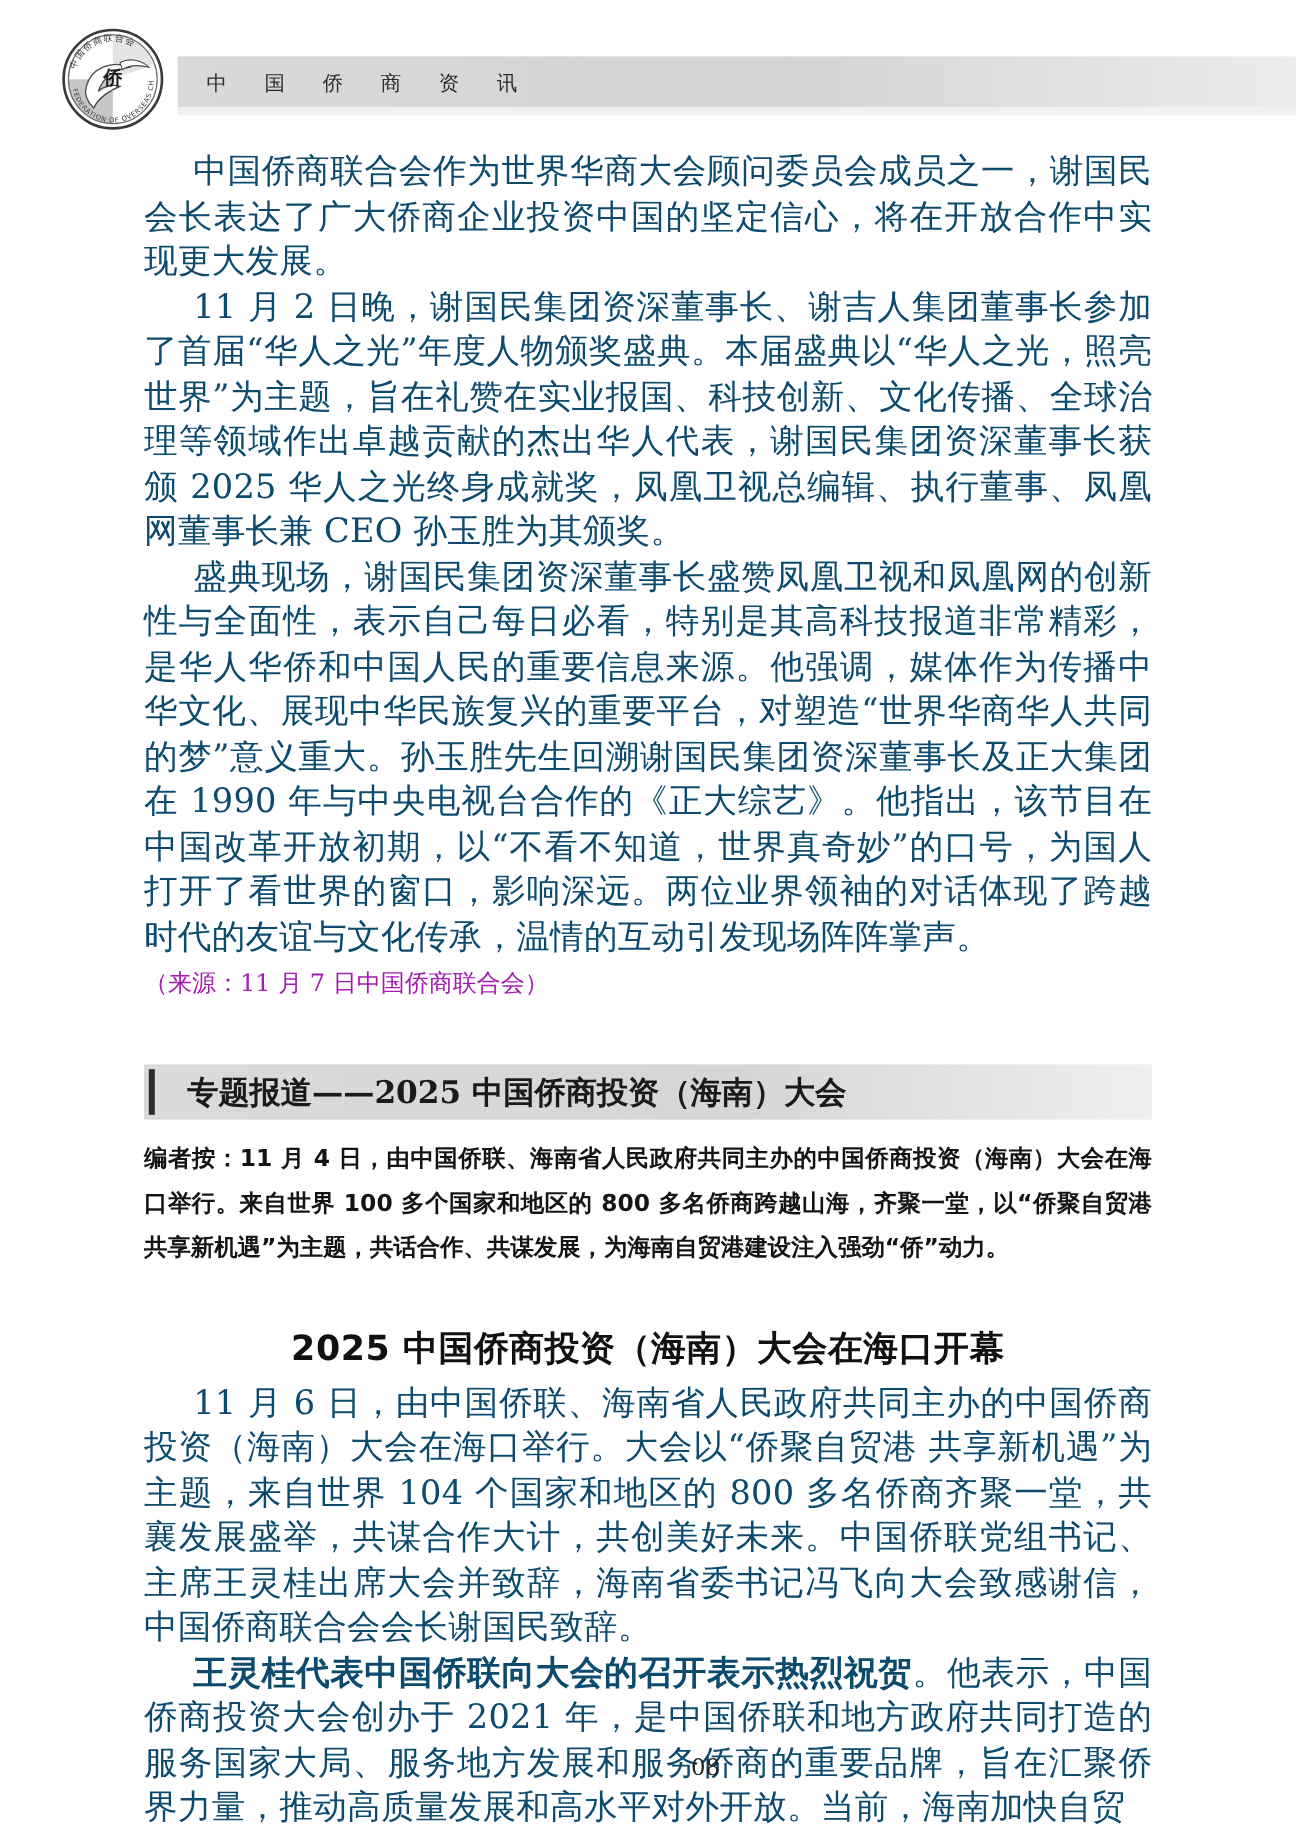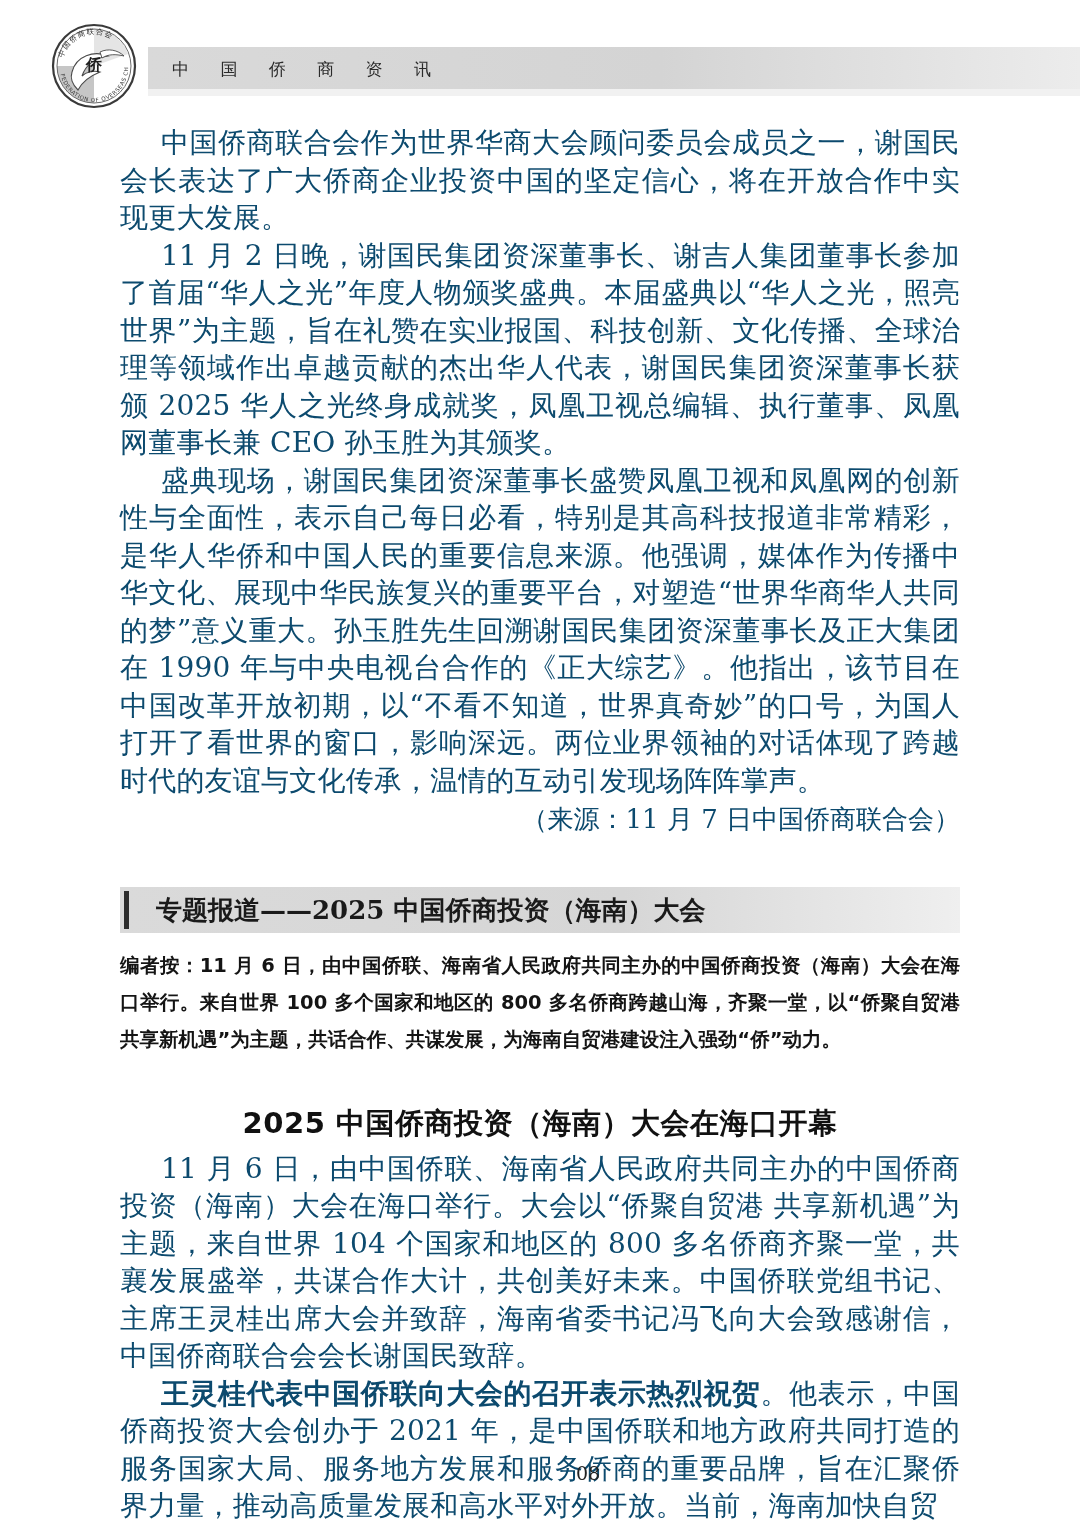--- a/index.html
+++ b/index.html
@@ -75,24 +75,24 @@
     text-align: justify;
     text-justify: inter-ideograph;
     text-indent: 41px;
     letter-spacing: 0.2px;
   }
   p.para + p.para { margin-top: 0; }
 
   .source-line {
     margin: 2px 0 0 0;
     font-family: "DejaVu Serif", "Liberation Serif", serif;
-    font-size: 26px;
+    font-size: 20px;
     line-height: 37.5px;
-    color: #0c4a6e;
-    text-align: right;
+    color: #a21caf;
+    text-align: left;
   }
 
   
   .section-banner {
     position: relative;
     margin-top: 48px;
     width: 840px;
     height: 46px;
     background: linear-gradient(to right, #dadada 0%, #d6d6d6 60%, #efefef 100%);
   }
@@ -195,21 +195,21 @@
   <p class="para">11 月 2 日晚，谢国民集团资深董事长、谢吉人集团董事长参加了首届“华人之光”年度人物颁奖盛典。本届盛典以“华人之光，照亮世界”为主题，旨在礼赞在实业报国、科技创新、文化传播、全球治理等领域作出卓越贡献的杰出华人代表，谢国民集团资深董事长获颁 2025 华人之光终身成就奖，凤凰卫视总编辑、执行董事、凤凰网董事长兼 CEO 孙玉胜为其颁奖。</p>
   <p class="para">盛典现场，谢国民集团资深董事长盛赞凤凰卫视和凤凰网的创新性与全面性，表示自己每日必看，特别是其高科技报道非常精彩，是华人华侨和中国人民的重要信息来源。他强调，媒体作为传播中华文化、展现中华民族复兴的重要平台，对塑造“世界华商华人共同的梦”意义重大。孙玉胜先生回溯谢国民集团资深董事长及正大集团在 1990 年与中央电视台合作的《正大综艺》。他指出，该节目在中国改革开放初期，以“不看不知道，世界真奇妙”的口号，为国人打开了看世界的窗口，影响深远。两位业界领袖的对话体现了跨越时代的友谊与文化传承，温情的互动引发现场阵阵掌声。</p>
 
   <p class="source-line">（来源：11 月 7 日中国侨商联合会）</p>
 
   <div class="section-banner">
     <div class="bar"></div>
     <div class="title">专题报道——2025 中国侨商投资（海南）大会</div>
   </div>
 
-  <div class="editor-note">编者按：11 月 6 日，由中国侨联、海南省人民政府共同主办的中国侨商投资（海南）大会在海口举行。来自世界 100 多个国家和地区的 800 多名侨商跨越山海，齐聚一堂，以“侨聚自贸港 共享新机遇”为主题，共话合作、共谋发展，为海南自贸港建设注入强劲“侨”动力。</div>
+  <div class="editor-note">编者按：11 月 4 日，由中国侨联、海南省人民政府共同主办的中国侨商投资（海南）大会在海口举行。来自世界 100 多个国家和地区的 800 多名侨商跨越山海，齐聚一堂，以“侨聚自贸港 共享新机遇”为主题，共话合作、共谋发展，为海南自贸港建设注入强劲“侨”动力。</div>
 
   <div class="article-title">2025 中国侨商投资（海南）大会在海口开幕</div>
 
   <div class="article-body">
     <p class="para">11 月 6 日，由中国侨联、海南省人民政府共同主办的中国侨商投资（海南）大会在海口举行。大会以“侨聚自贸港 共享新机遇”为主题，来自世界 104 个国家和地区的 800 多名侨商齐聚一堂，共襄发展盛举，共谋合作大计，共创美好未来。中国侨联党组书记、主席王灵桂出席大会并致辞，海南省委书记冯飞向大会致感谢信，中国侨商联合会会长谢国民致辞。</p>
     <p class="para"><span class="inline-bold">王灵桂代表中国侨联向大会的召开表示热烈祝贺</span>。他表示，中国侨商投资大会创办于 2021 年，是中国侨联和地方政府共同打造的服务国家大局、服务地方发展和服务侨商的重要品牌，旨在汇聚侨界力量，推动高质量发展和高水平对外开放。当前，海南加快自贸</p>
   </div>
 
 </div>
 

